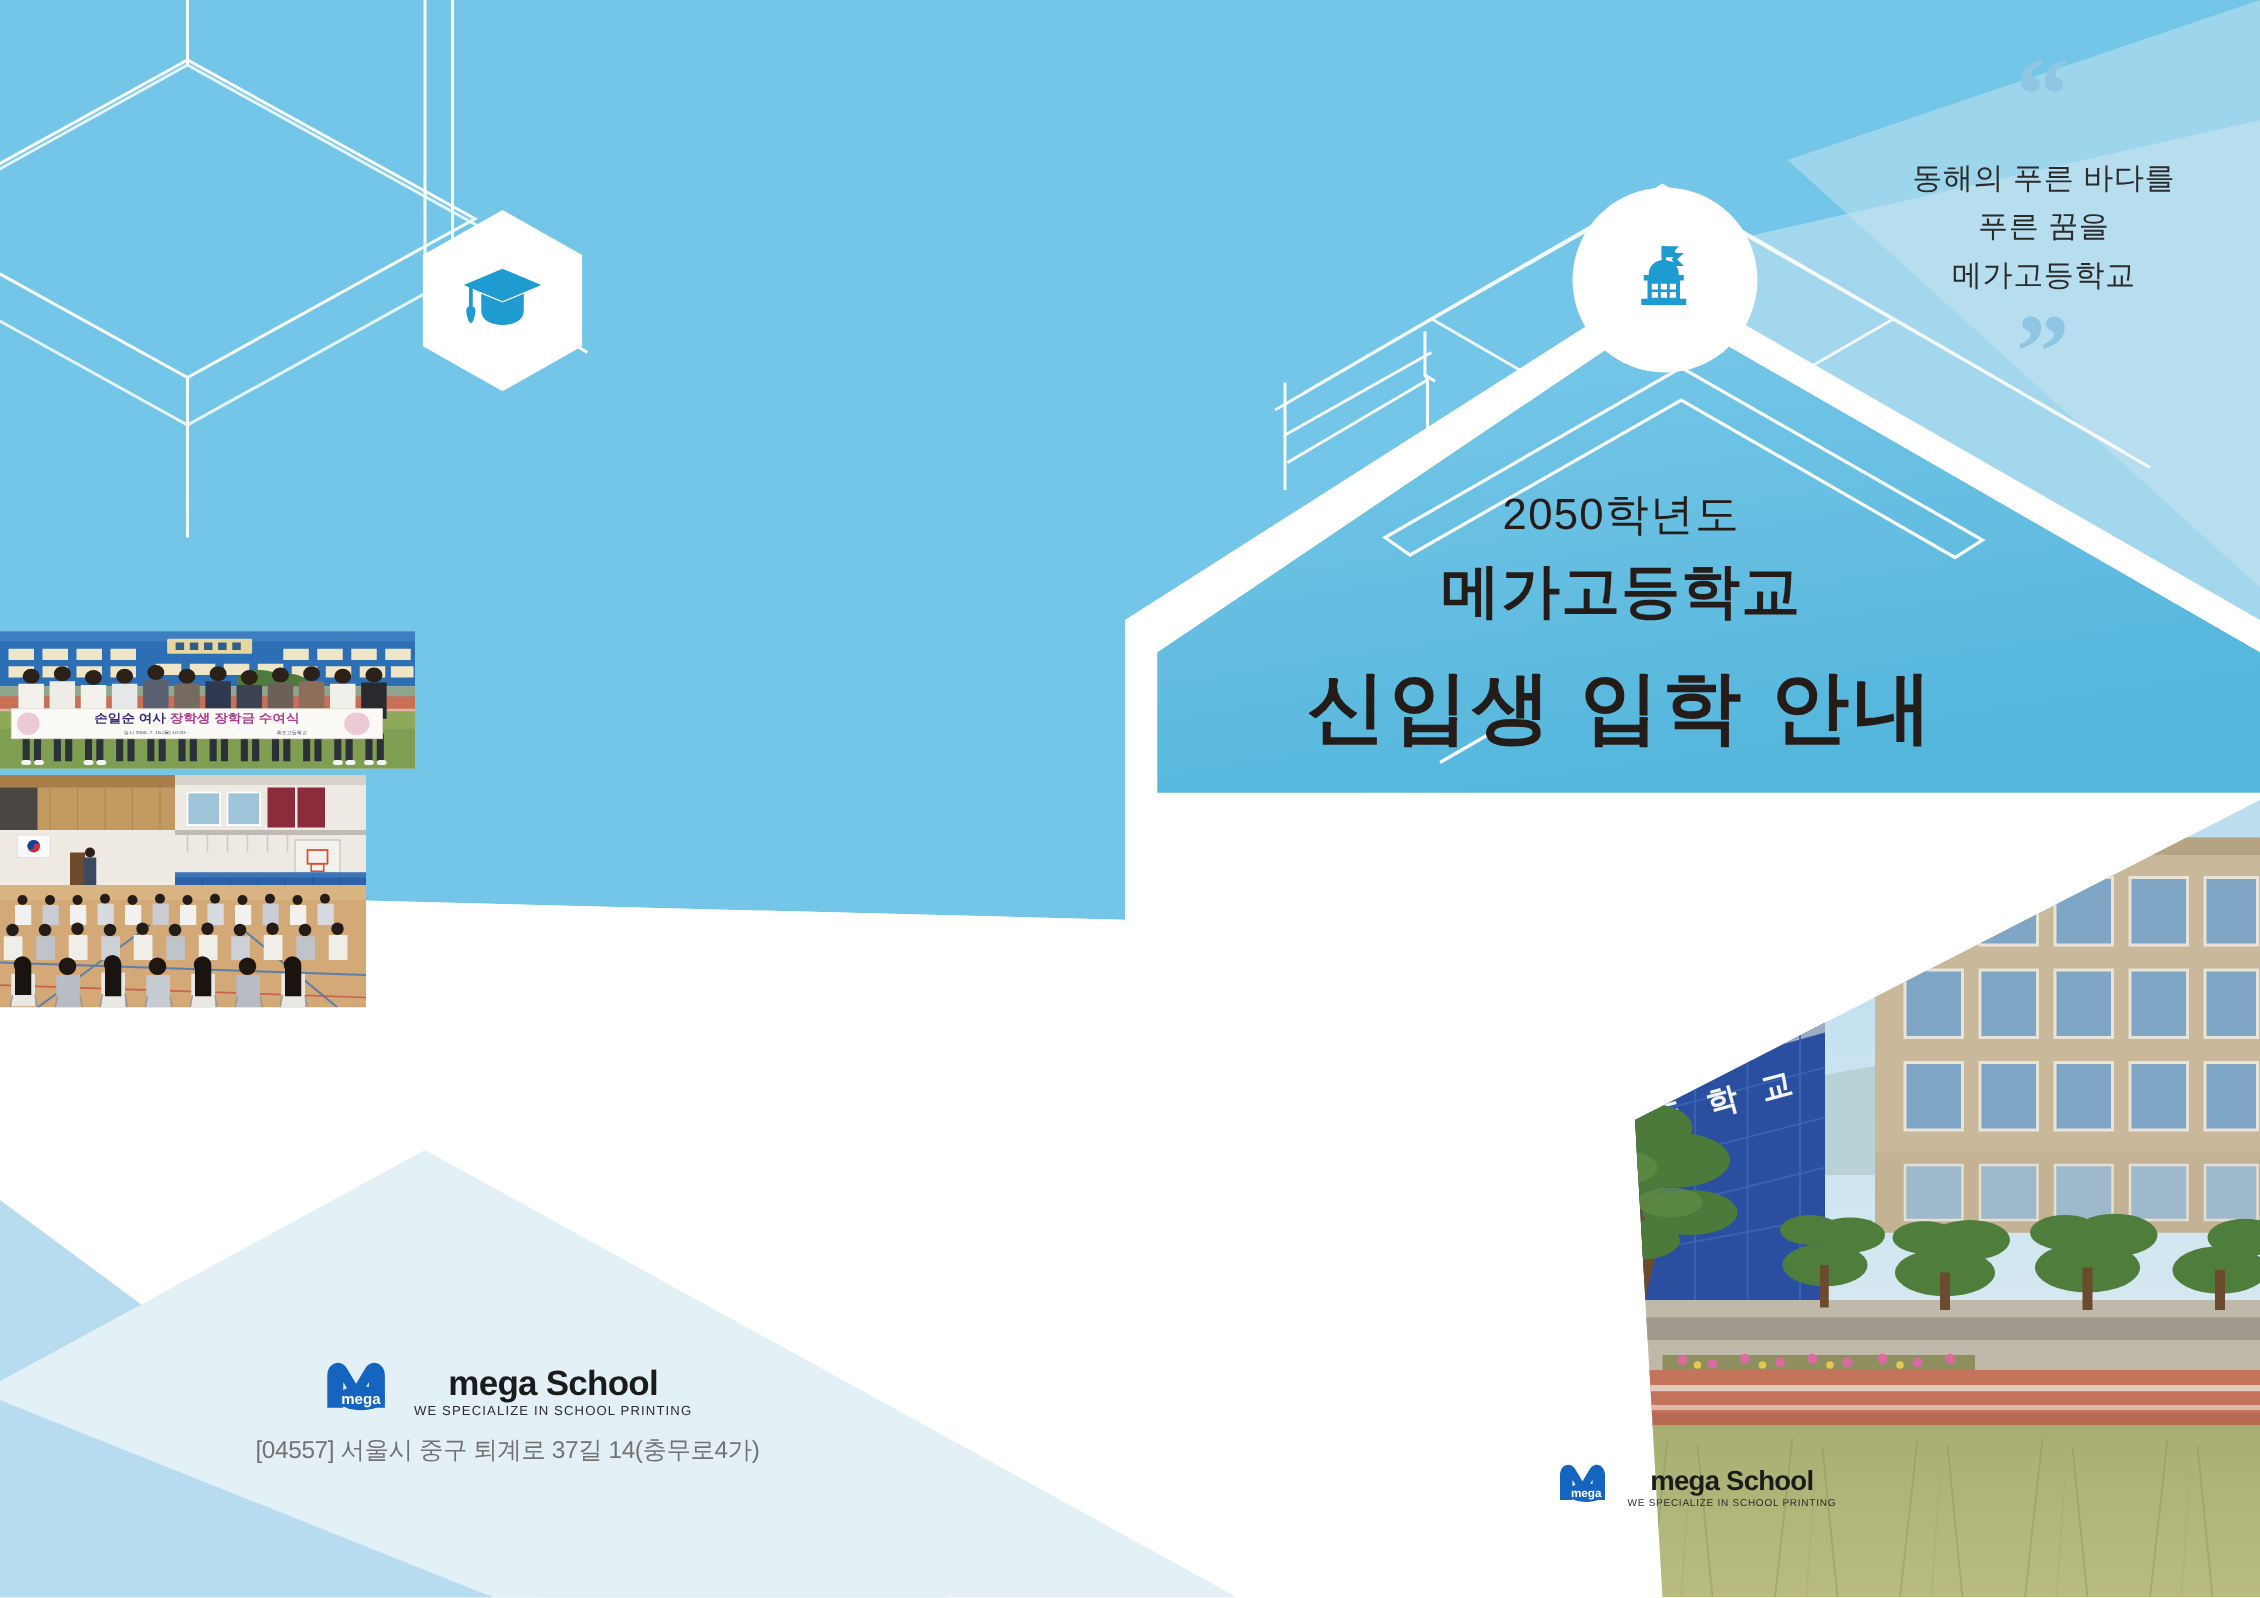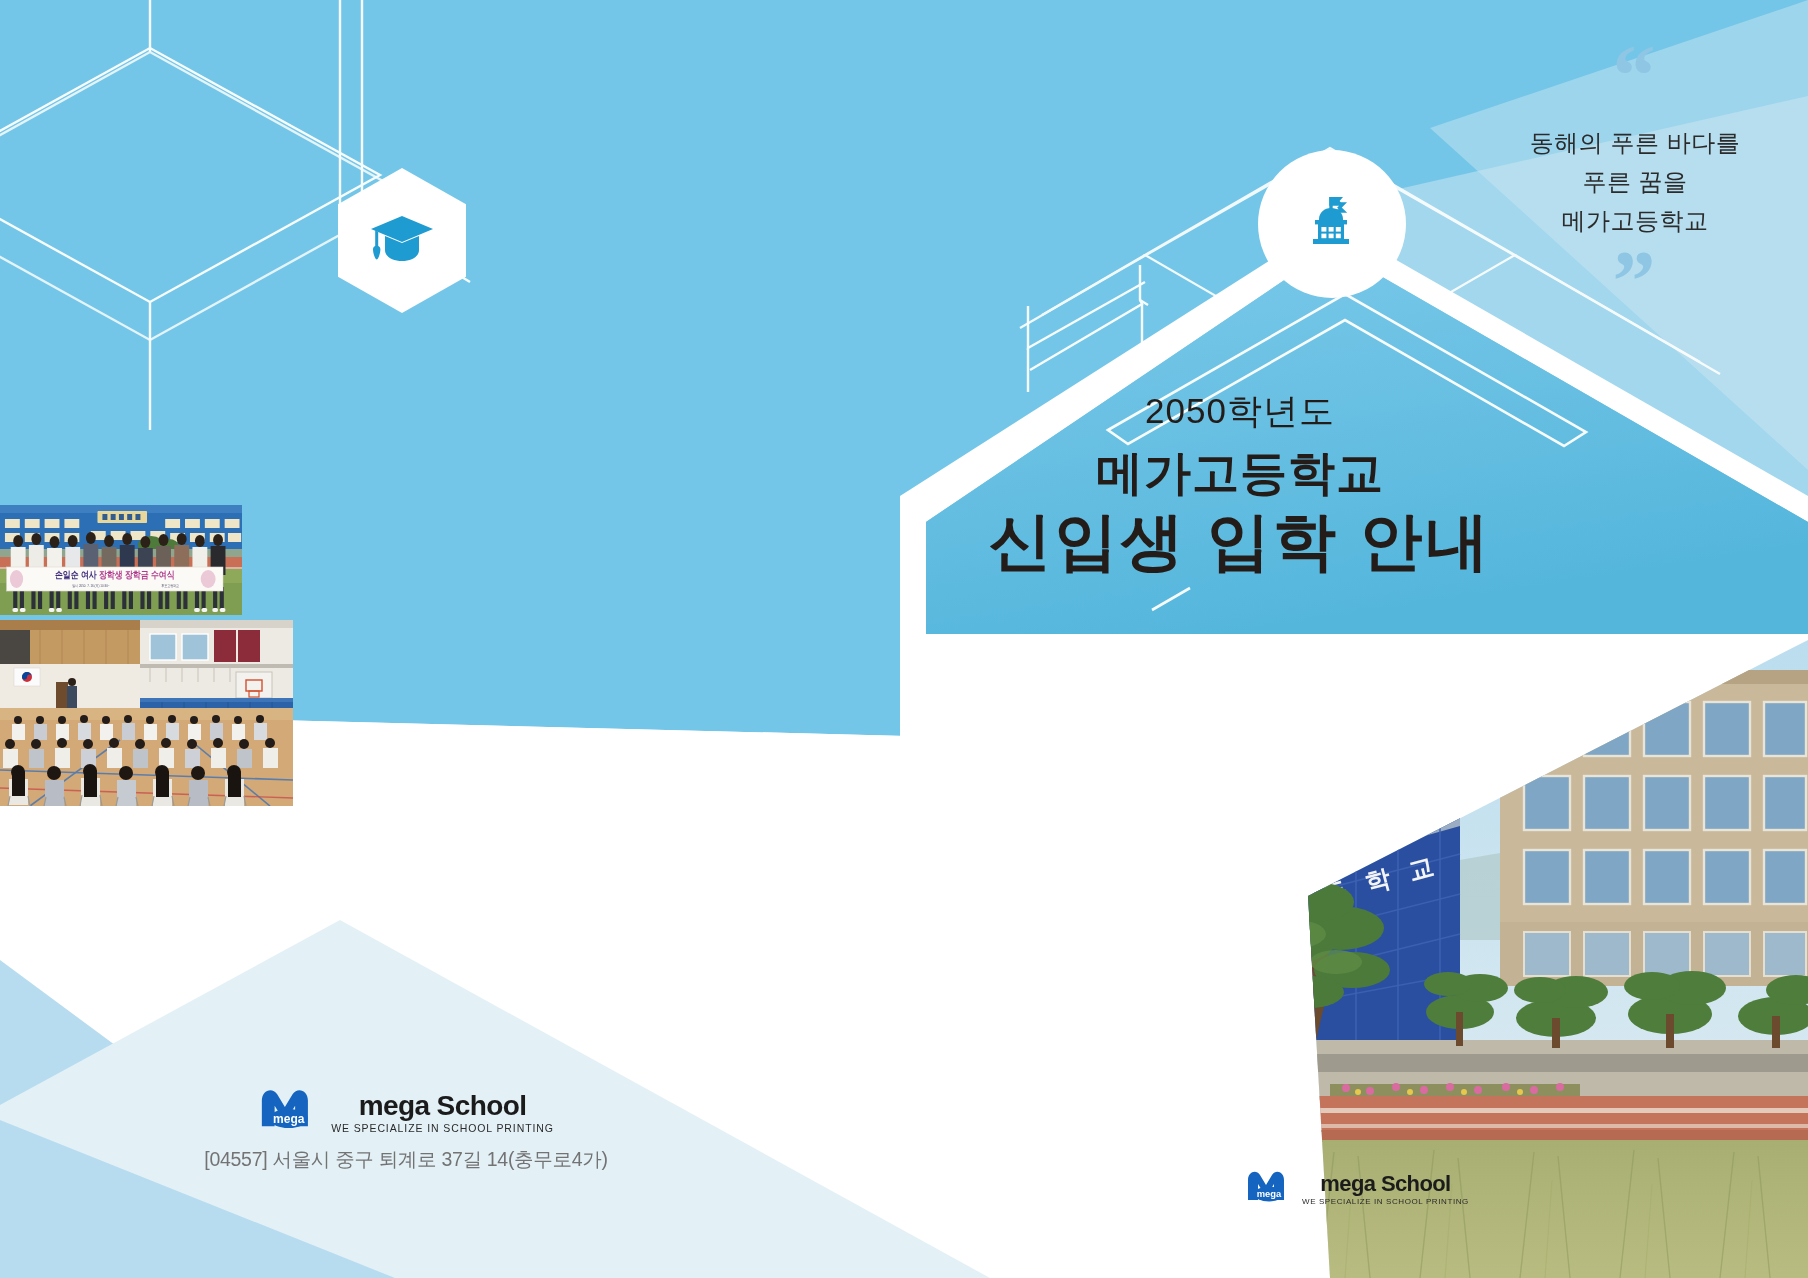--- a/index.html
+++ b/index.html
@@ -46,34 +46,34 @@
   .quote-lines {
     margin:16px 0 10px;
     font-family:"Liberation Sans", sans-serif;
     font-size:24px; line-height:1.62; color:#2b2b2b;
     letter-spacing:.5px;
   }
   .quote-lines div { white-space:nowrap; }
 
   
   .title-block {
-    position:absolute; left:960px; top:388px; width:560px;
+    position:absolute; left:1017px; top:388px; width:560px;
     text-align:center; z-index:40;
   }
   .title-year {
     font-size:35px; font-weight:400; color:#241c18;
     letter-spacing:1px; margin-bottom:8px;
   }
   .title-main {
     font-size:47px; font-weight:700; color:#241c18;
     letter-spacing:1px; line-height:1.26;
   }
   .title-sub {
     font-size:63px; font-weight:700; color:#241c18;
-    letter-spacing:3px; line-height:1.26;
+    letter-spacing:3px; line-height:1.26;margin-top:25px;
   }
 
   
   .photo { position:absolute; overflow:hidden; }
   .photo svg { display:block; width:100%; height:100%; }
 
   
   .footer {
     position:absolute; left:196px; top:1085px; width:420px;
     text-align:center; z-index:50;
@@ -229,21 +229,21 @@
     </div>
     <div class="quote-mark close">”</div>
   </div>
 
   <div class="title-block">
     <div class="title-year">2050학년도</div>
     <div class="title-main">메가고등학교</div>
     <div class="title-sub">신입생 입학 안내</div>
   </div>
 
-  <div class="photo" style="left:0px; top:505px; width:242px; height:110px;">
+  <div class="photo" style="left:0px; top:505px; width:332px; height:110px;">
     <svg viewBox="0 0 293 110" preserveAspectRatio="none">
       <defs>
         <linearGradient id="p1sky" x1="0" y1="0" x2="0" y2="1">
           <stop offset="0%" stop-color="#BFE0EE"></stop>
             <stop offset="100%" stop-color="#DCEAF0"></stop>
         </linearGradient>
       </defs>
       <rect width="293" height="110" fill="url(#p1sky)"></rect>
 
       <rect x="0" y="0" width="293" height="44" fill="#2D6FB5"></rect>

